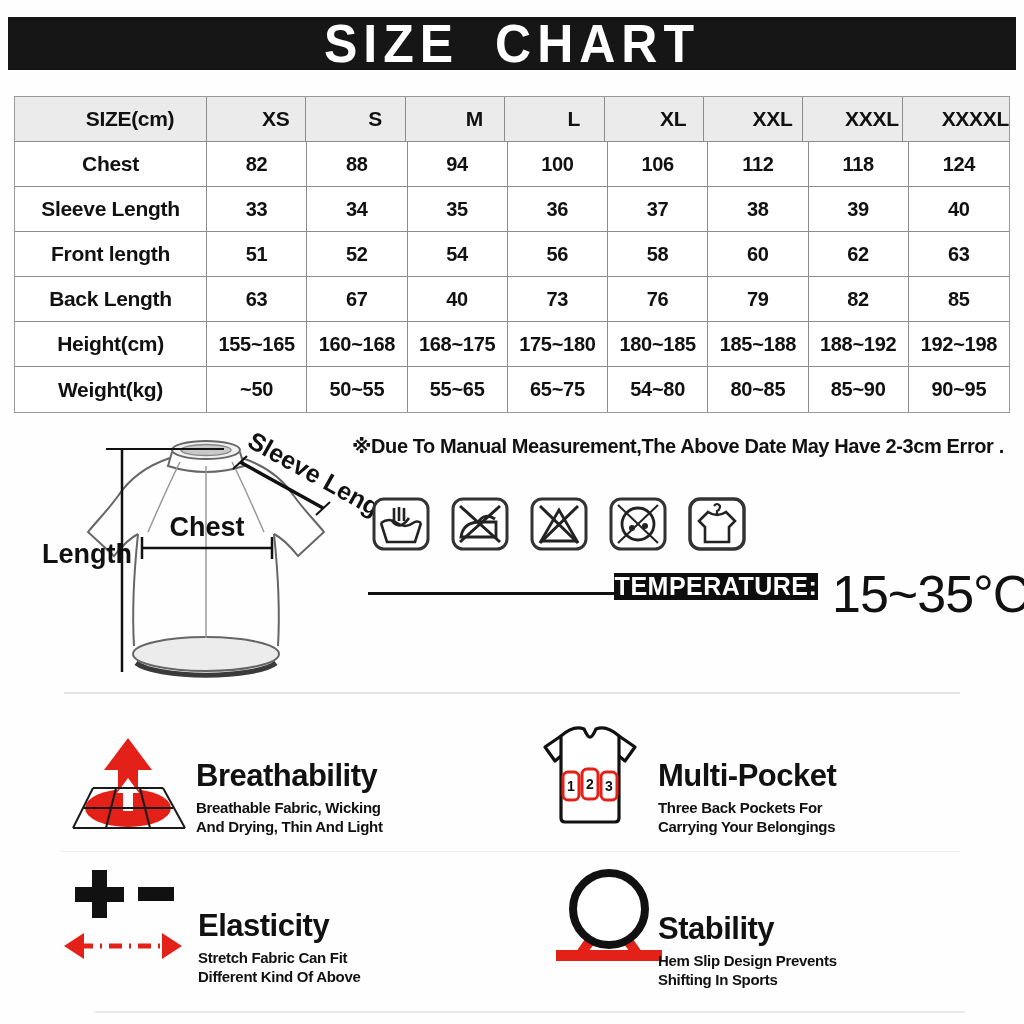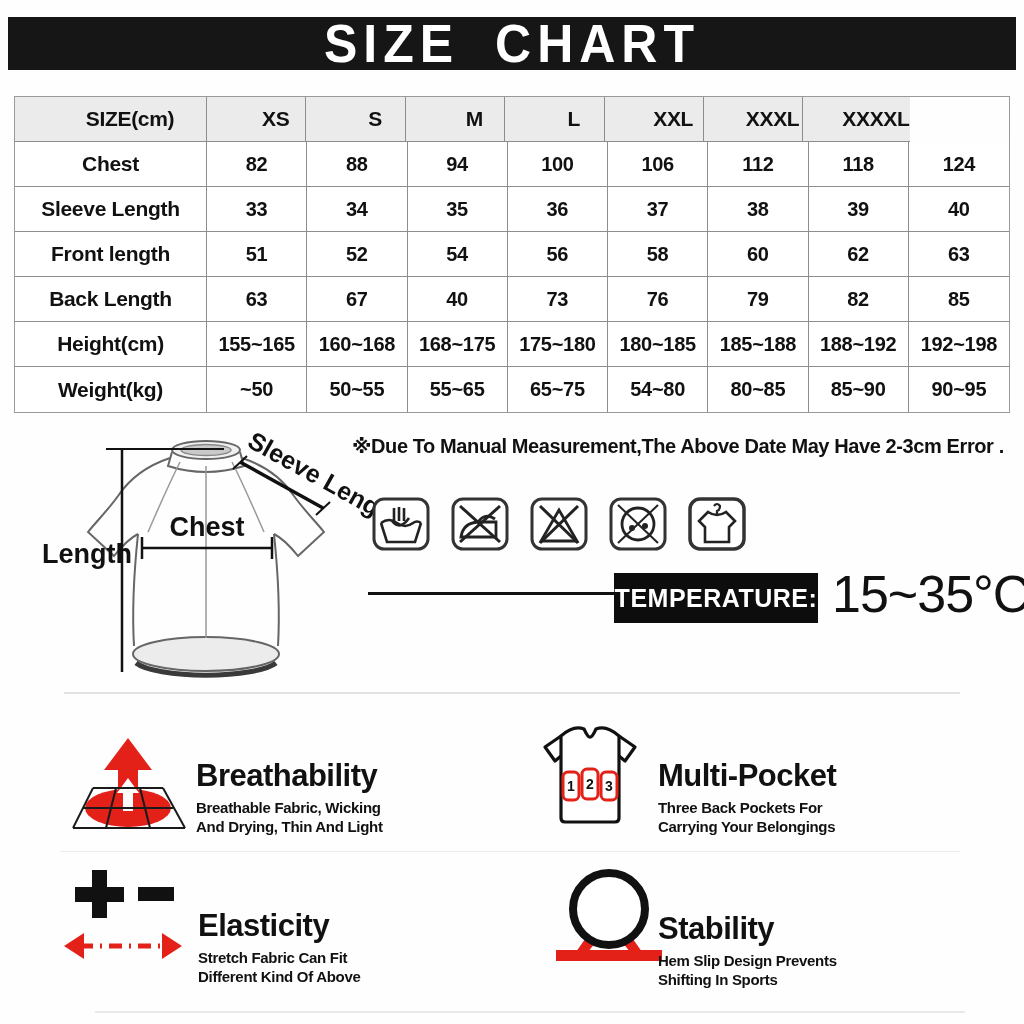--- a/index.html
+++ b/index.html
@@ -26,21 +26,21 @@
   .tr > div.val{font-size:20px;}
 
   
   .jersey-diagram{position:absolute;left:18px;top:420px;}
   .note{position:absolute;left:352px;top:434px;width:665px;font-size:20px;font-weight:bold;
         letter-spacing:-0.4px;white-space:nowrap;}
   .care-row{position:absolute;left:372px;top:497px;display:flex;gap:21px;}
   .care-row svg{display:block;}
 
   .temp-line{position:absolute;left:368px;top:592px;width:246px;height:3px;background:#111;}
-  .temp-box{position:absolute;left:614px;top:573px;width:204px;height:50px;background:#0d0d0d;
+  .temp-box{position:absolute;left:614px;top:573px;width:204px;height:27px;background:#0d0d0d;
             display:flex;align-items:center;justify-content:center;}
   .temp-box span{color:#fff;font-weight:bold;font-size:25px;letter-spacing:0.5px;}
   .temp-value{position:absolute;left:832px;top:564px;font-size:52px;letter-spacing:-1px;color:#111;}
 
   .divider{position:absolute;height:2px;background:#e3e3e3;}
   .div1{left:64px;top:692px;width:896px;}
   .div2{left:60px;top:851px;width:900px;height:1px;background:#ececec;}
   .div3{left:95px;top:1011px;width:870px;background:#e9e9e9;}
 
   
@@ -58,20 +58,21 @@
     <span>SIZE CHART</span>
   </div>
 
   <div class="size-table">
       <div class="tr head">
         <div>SIZE(cm)</div>
         <div>XS</div>
         <div>S</div>
         <div>M</div>
         <div>L</div>
+        <div>XL</div>
         <div>XXL</div>
         <div>XXXL</div>
         <div>XXXXL</div>
       </div>
       <div class="tr">
         <div>Chest</div>
         <div class="val">82</div>
         <div class="val">88</div>
         <div class="val">94</div>
         <div class="val">100</div>

